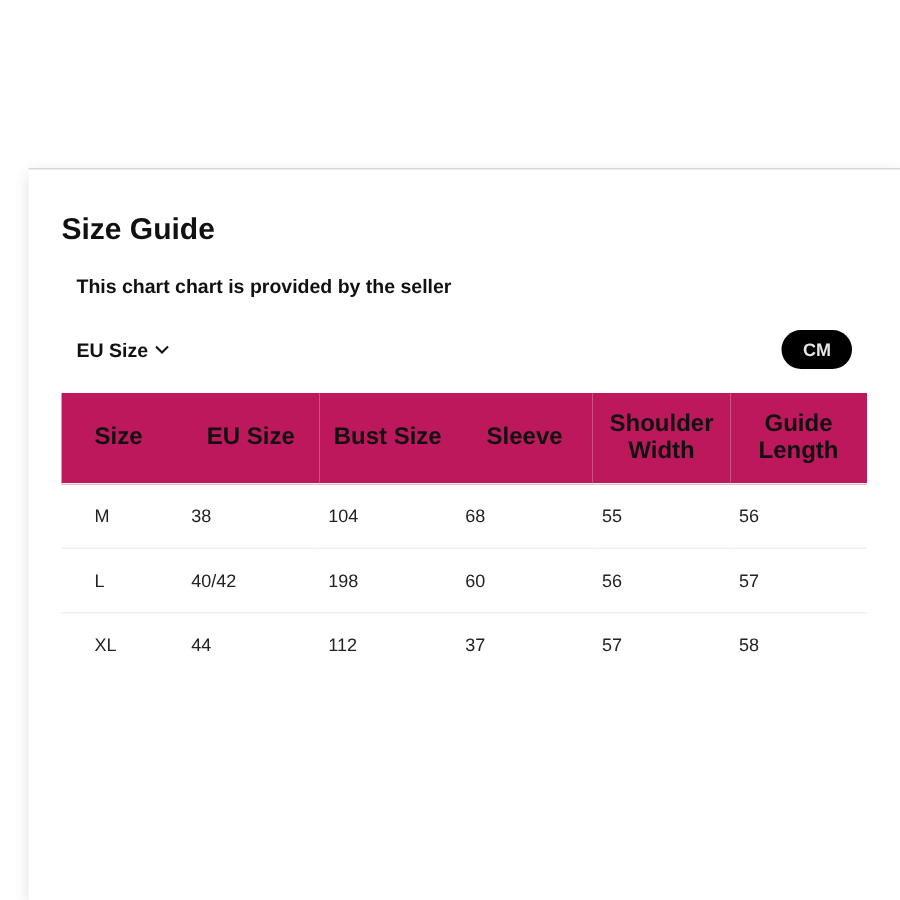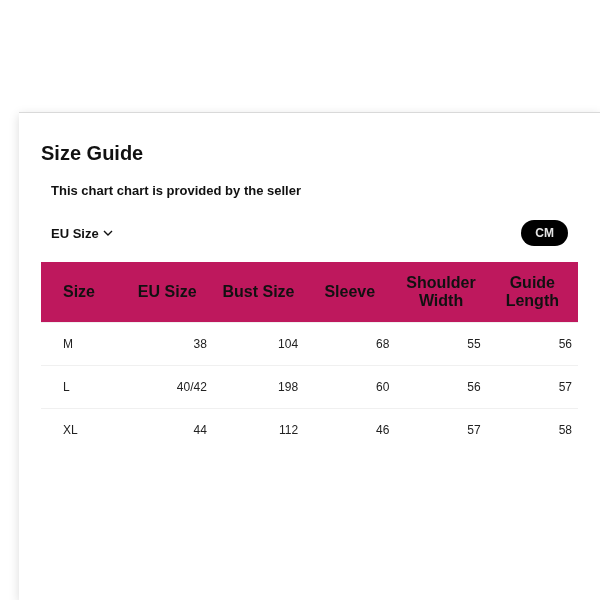--- a/index.html
+++ b/index.html
@@ -24,21 +24,21 @@
     background: #000; color: #e5e5e5; font-size: 12px; font-weight: 700;
     padding: 6px 14px; border-radius: 16px; cursor: pointer;
   }
   table { width: 100%; border-collapse: collapse; table-layout: fixed; }
   thead th {
     background: #be185d; font-size: 16px; font-weight: 700; color: #111;
     padding: 12px 6px; text-align: center;
   }
   thead th:first-child { text-align: left; padding-left: 22px; width: 15%; }
   tbody td {
-    font-size: 12px; color: #222; padding: 14px 6px; text-align: right;
+    font-size: 12px; color: #222; padding: 14px 6px; text-align: left;
     border-top: 1px solid #f0f0f0;
   }
   tbody td:first-child { text-align: left; padding-left: 22px; font-weight: 500; }
 </style>
 </head>
 <body>
 
 <div class="outer">
   <div class="blank-top"></div>
   <div class="panel">
@@ -82,20 +82,20 @@
           <td>40/42</td>
           <td>198</td>
           <td>60</td>
           <td>56</td>
           <td>57</td>
         </tr>
         <tr>
           <td>XL</td>
           <td>44</td>
           <td>112</td>
-          <td>46</td>
+          <td>37</td>
           <td>57</td>
           <td>58</td>
         </tr>
       </tbody>
     </table>
   </div>
 </div>
 
 </body></html>

